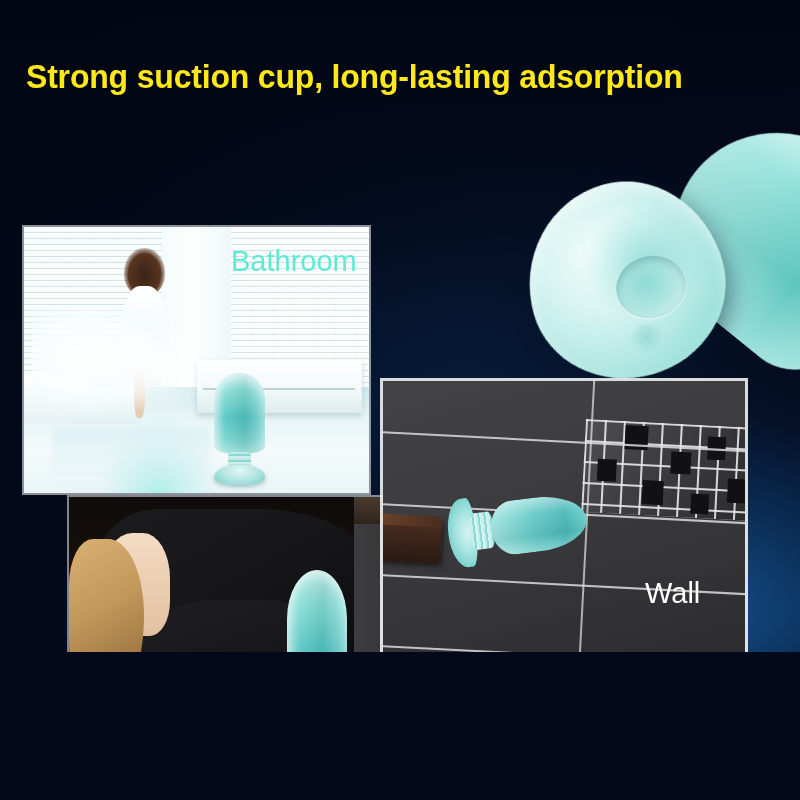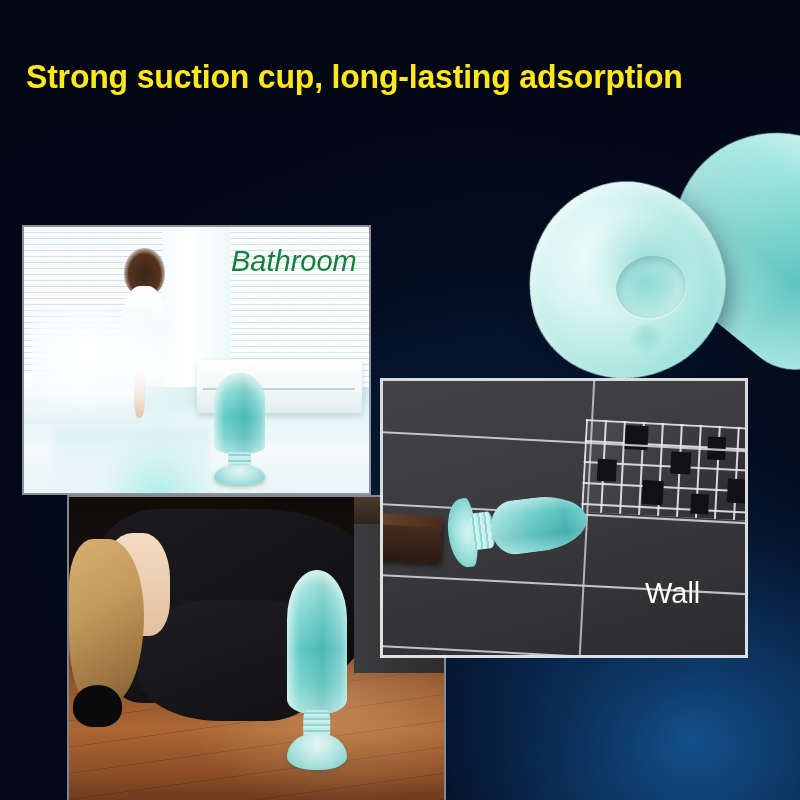--- a/index.html
+++ b/index.html
@@ -1,21 +1,21 @@
 <!DOCTYPE html>
 <html><head>
 <meta charset="utf-8">
 <style>
   html,body{margin:0;padding:0;}
   body{
     width:800px;height:800px;overflow:hidden;
     font-family:"Liberation Sans", sans-serif;
     background:#03091a;
   }
-  #stage{position:relative;width:800px;height:800px;overflow:hidden;}
+  #stage{position:relative;width:800px;height:652px;overflow:hidden;}
 
   
   .bg-base{position:absolute;inset:0;background:#03091a;}
   .bg-glow-a{position:absolute;inset:0;
     background:radial-gradient(ellipse 62% 52% at 78% 80%, #13528f 0%, #0d3f74 26%, #082murky 27%, #072murk 28%, rgba(6,30,62,.85) 45%, rgba(4,17,40,.55) 65%, rgba(3,9,26,0) 82%);}
   .bg-glow-b{position:absolute;inset:0;
     background:radial-gradient(ellipse 48% 42% at 86% 92%, rgba(22,92,156,.95) 0%, rgba(14,62,114,.7) 38%, rgba(7,30,62,.3) 68%, rgba(3,9,26,0) 88%);}
   .bg-glow-c{position:absolute;inset:0;
     background:radial-gradient(ellipse 70% 60% at 58% 62%, rgba(10,44,84,.55) 0%, rgba(6,26,56,.25) 50%, rgba(3,9,26,0) 80%);}
   .bg-vig{position:absolute;inset:0;
@@ -208,21 +208,21 @@
     background:radial-gradient(ellipse at 44% 40%, #8fdad5 0%, #aee5e0 48%, #cdefec 78%, #def7f5 100%);
     border-radius:50%;
     box-shadow:inset 0 4px 8px rgba(60,140,140,.45), 0 1px 2px rgba(255,255,255,.7);}
   #hero-dimple2{position:absolute;left:110px;top:196px;width:34px;height:30px;
     transform:rotate(-14deg);
     background:radial-gradient(ellipse at 50% 40%, rgba(120,205,200,.5), rgba(200,240,238,0) 72%);
     border-radius:50%;}
 
   
   .lbl{position:absolute;white-space:nowrap;font-weight:normal;}
-  #label-bathroom{left:231px;top:245px;font-size:29px;color:#15803d;font-style:italic;}
+  #label-bathroom{left:231px;top:245px;font-size:29px;color:#5eead4;}
   #label-wall{left:645px;top:577px;font-size:29px;color:#ffffff;}
   #label-floor{left:144px;top:709px;font-size:29px;color:#f7f7f7;}
 </style>
 </head>
 <body>
 
 <div id="stage">
 
   <div class="bg-base"></div>
   <div class="bg-glow-a"></div>

